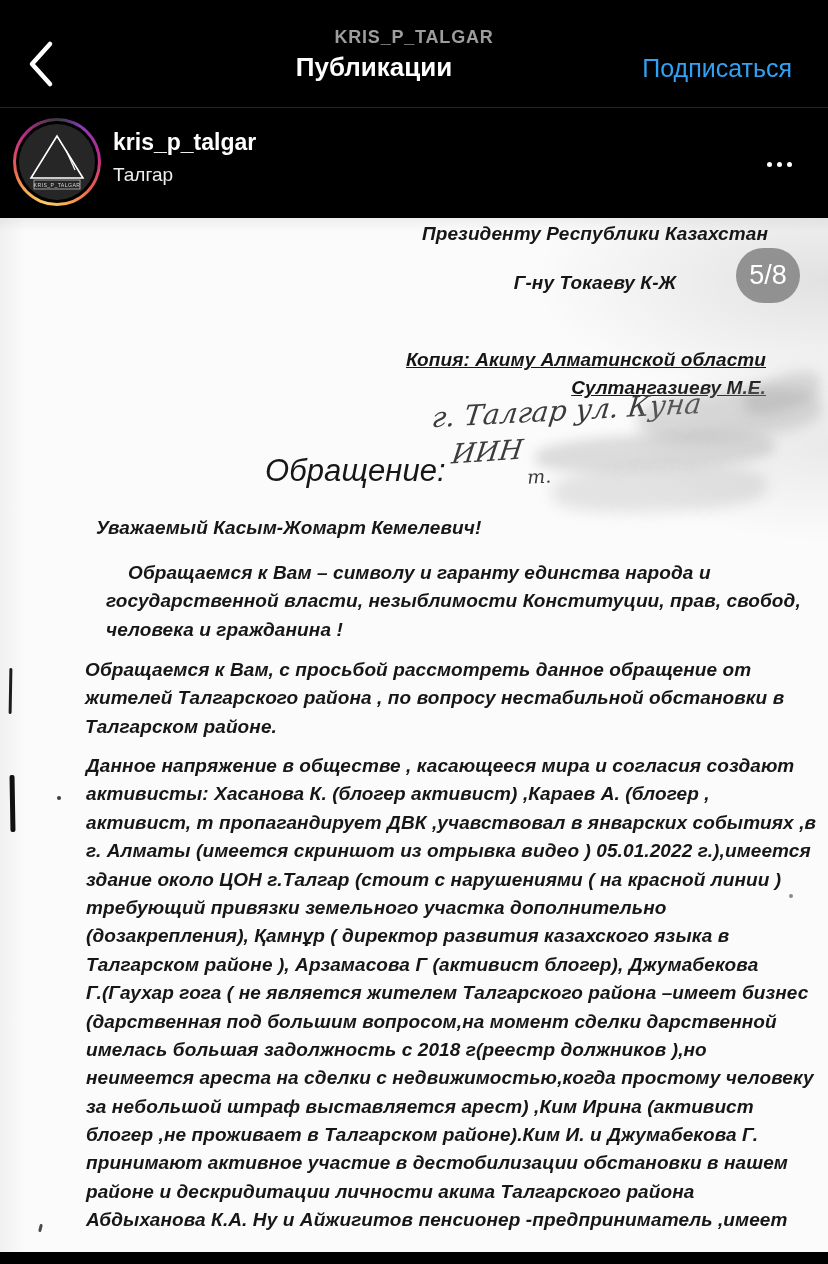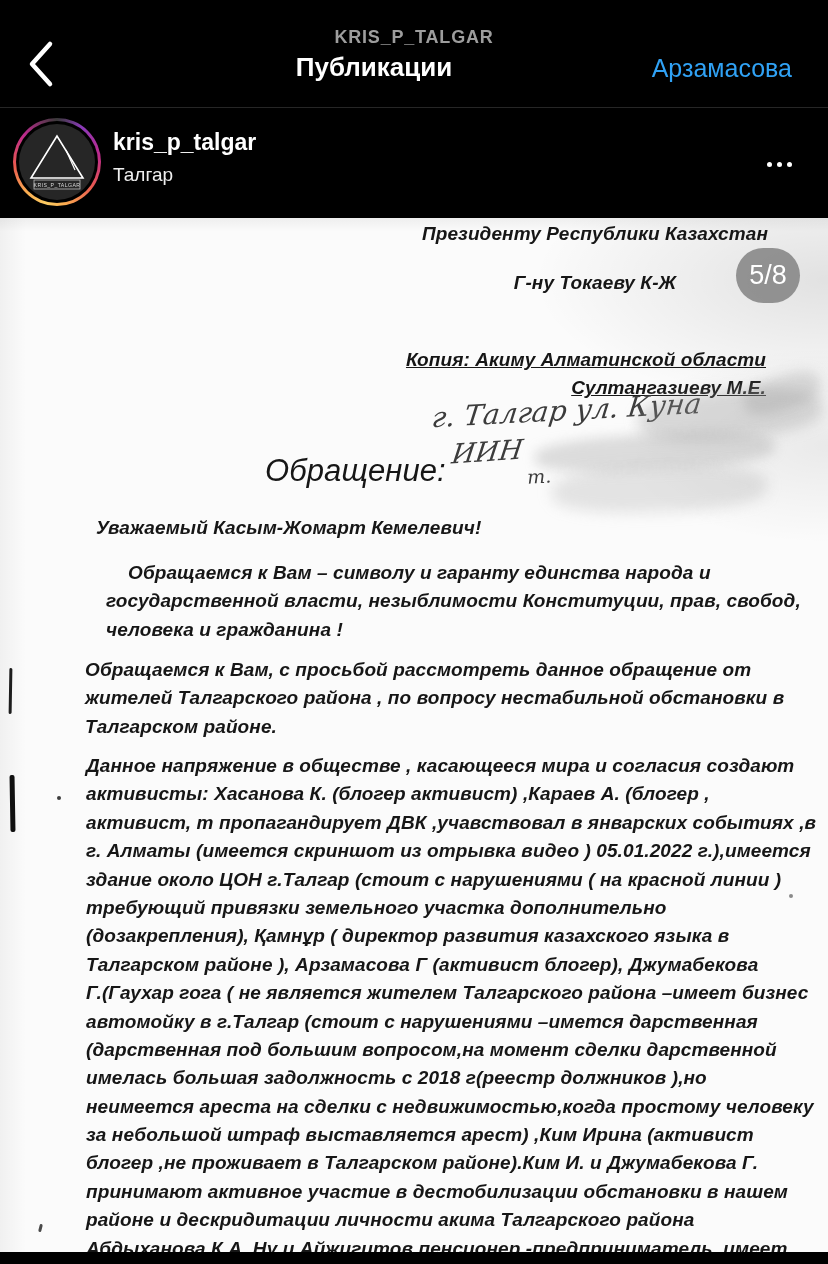--- a/index.html
+++ b/index.html
@@ -89,21 +89,21 @@
 <body>
 
 <div class="top-bar">
   <span class="back-btn">
     <svg width="40" height="52" viewBox="0 0 40 52">
       <polyline points="28,6 10,26 28,46" fill="none" stroke="#ffffff" stroke-width="4.5" stroke-linecap="round" stroke-linejoin="round"></polyline>
     </svg>
   </span>
   <div class="account-title">KRIS_P_TALGAR</div>
   <div class="screen-title">Публикации</div>
-  <div class="follow-btn">Арзамасова</div>
+  <div class="follow-btn">Подписаться</div>
   <div class="bar-divider"></div>
 </div>
 
 <div class="profile-row">
   <div class="avatar-ring">
     <div class="avatar-gap">
       <div class="avatar-inner">
         <svg width="76" height="76" viewBox="0 0 76 76">
           <polygon points="38,12 12,54 64,54" fill="none" stroke="#ffffff" stroke-width="1.6"></polygon>
           <line x1="47" y1="26" x2="56" y2="46" stroke="#ffffff" stroke-width="1.2"></line>
@@ -161,21 +161,20 @@
     <div class="para para3">
       <div class="doc-line">Данное напряжение в обществе , касающееся мира и согласия создают</div>
       <div class="doc-line">активисты: Хасанова К. (блогер активист) ,Караев А. (блогер ,</div>
       <div class="doc-line">активист, т пропагандирует ДВК ,учавствовал в январских событиях ,в</div>
       <div class="doc-line">г. Алматы (имеется скриншот из отрывка видео ) 05.01.2022 г.),имеется</div>
       <div class="doc-line">здание около ЦОН г.Талгар (стоит с нарушениями ( на красной линии )</div>
       <div class="doc-line">требующий привязки земельного участка дополнительно</div>
       <div class="doc-line">(дозакрепления), Қамнұр ( директор развития казахского языка в</div>
       <div class="doc-line">Талгарском районе ), Арзамасова Г (активист блогер), Джумабекова</div>
       <div class="doc-line">Г.(Гаухар гога ( не является жителем Талгарского района –имеет бизнес</div>
-      <div class="doc-line">автомойку в г.Талгар (стоит с нарушениями –имется дарственная</div>
       <div class="doc-line">(дарственная под большим вопросом,на момент сделки дарственной</div>
       <div class="doc-line">имелась большая задолжность с 2018 г(реестр должников ),но</div>
       <div class="doc-line">неимеется ареста на сделки с недвижимостью,когда простому человеку</div>
       <div class="doc-line">за небольшой штраф выставляется арест) ,Ким Ирина (активист</div>
       <div class="doc-line">блогер ,не проживает в Талгарском районе).Ким И. и Джумабекова Г.</div>
       <div class="doc-line">принимают активное участие в дестобилизации обстановки в нашем</div>
       <div class="doc-line">районе и дескридитации личности акима Талгарского района</div>
       <div class="doc-line">Абдыханова К.А. Ну и Айжигитов пенсионер -предприниматель ,имеет</div>
     </div>
 

